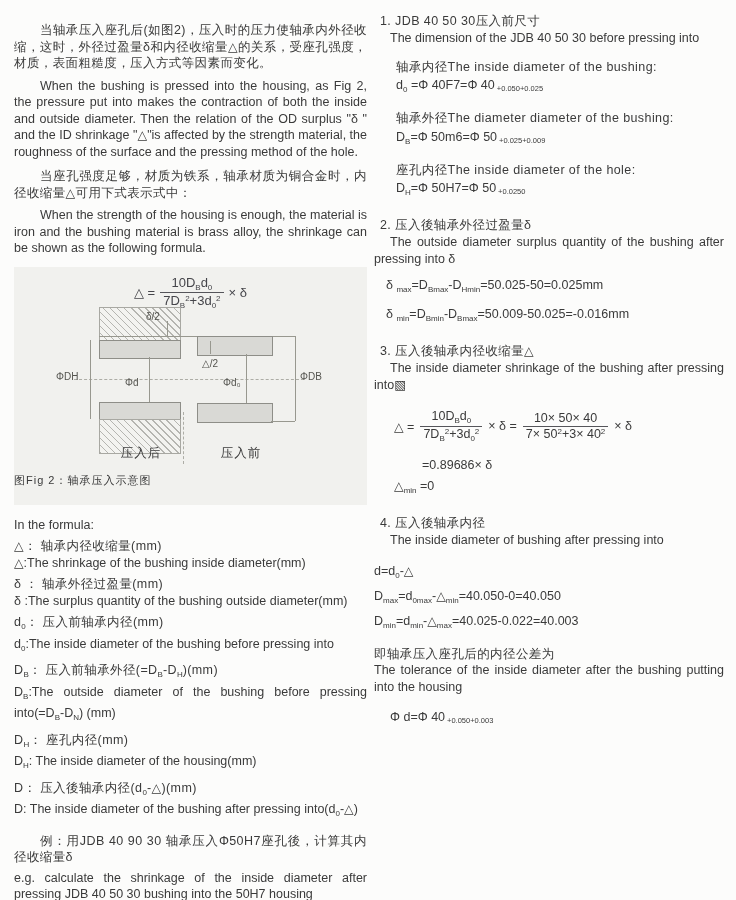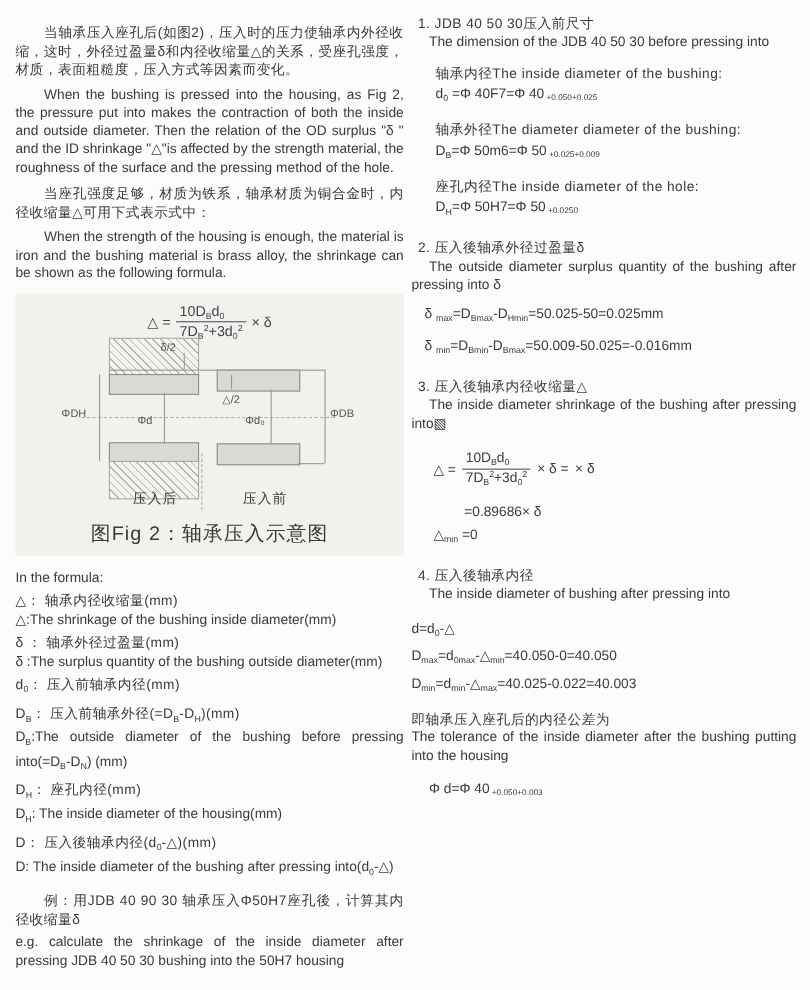--- a/index.html
+++ b/index.html
@@ -13,33 +13,33 @@
   .col-right{position:absolute;left:374px;top:13px;width:350px}
   .para{font-size:12.5px;line-height:16.5px;text-align:justify}
   .zh{letter-spacing:.4px}
   .indent{text-indent:26px}
   .mt6{margin-top:6px}.mt8{margin-top:8px}.mt10{margin-top:10px}.mt12{margin-top:12px}.mt14{margin-top:14px}
   sub{font-size:8px;vertical-align:-3px;letter-spacing:0}
   sup{font-size:8px;vertical-align:4px;letter-spacing:0}
   
   .figure-panel{position:relative;margin-top:10px;height:238px;background:#f1f1ee}
   .fig-formula{position:absolute;left:0;right:0;top:8px;display:flex;justify-content:center;align-items:center;gap:5px;font-size:13px;color:#45454a}
-  .frac{display:inline-flex;flex-direction:column;line-height:1.2}
+  .frac{display:inline-flex;flex-direction:column;text-align:center;line-height:1.2}
   .frac .num{border-bottom:1px solid #55555a;padding:0 3px}
   .frac .den{padding:0 3px}
   .shape{position:absolute}
   .hatch{background-color:#f3f3f0;border:1px solid #a8a8a2;
     background-image:repeating-linear-gradient(45deg,rgba(130,130,124,.55) 0 1px,transparent 1px 5px)}
   .band{background:#d9d9d5;border:1px solid #8e8e88}
   .dl{background:#98988f}
   .dash-h{border-top:1px dashed #adada6}
   .dash-v{border-left:1px dashed #adada6}
   .flabel{position:absolute;font-size:10px;color:#54544f;white-space:nowrap}
   .state-label{position:absolute;top:178px;width:70px;text-align:center;font-size:12.5px;letter-spacing:1px}
-  .fig-caption{position:absolute;left:0;right:0;top:206px;text-align:center;font-size:18px;letter-spacing:1px}
+  .fig-caption{position:absolute;left:0;right:0;top:206px;text-align:left;font-size:11px;letter-spacing:1px}
   
   .defline{font-size:12.5px;line-height:16.5px;text-align:justify}
   .def{margin-top:5px}
   
   .sec-title{font-size:12.5px;line-height:17px;letter-spacing:.4px;padding-left:6px}
   .sec-en{font-size:12.5px;line-height:16.5px;text-align:justify;text-indent:16px}
   .sub{padding-left:22px}
   .fline{font-size:12.5px;line-height:20px;white-space:nowrap}
   .tol{display:inline-flex;flex-direction:row;font-size:7.5px;line-height:8.5px;vertical-align:-2px;margin-left:2px;letter-spacing:0}
   .formula-row{display:flex;align-items:center;gap:6px;font-size:12.5px;padding-left:20px;margin-top:16px}
@@ -103,20 +103,21 @@
   <div class="def">
     <div class="defline zh"><span>△： 轴承内径收缩量(mm)</span></div>
     <div class="defline"><span>△:The shrinkage of the bushing inside diameter(mm)</span></div>
   </div>
   <div class="def">
     <div class="defline zh"><span>δ ： 轴承外径过盈量(mm)</span></div>
     <div class="defline"><span>δ :The surplus quantity of the bushing outside diameter(mm)</span></div>
   </div>
   <div class="def">
     <div class="defline zh"><span>d</span><sub>0</sub><span>： 压入前轴承内径(mm)</span></div>
+    <div class="defline"><span>d</span><sub>0</sub><span>:The inside diameter of the bushing before pressing into</span></div>
   </div>
   <div class="def">
     <div class="defline zh"><span>D</span><sub>B</sub><span>： 压入前轴承外径(=D</span><sub>B</sub><span>-D</span><sub>H</sub><span>)(mm)</span></div>
     <div class="defline"><span>D</span><sub>B</sub><span>:The outside diameter of the bushing before pressing into(=D</span><sub>B</sub><span>-D</span><sub>N</sub><span>) (mm)</span></div>
   </div>
   <div class="def">
     <div class="defline zh"><span>D</span><sub>H</sub><span>： 座孔内径(mm)</span></div>
     <div class="defline"><span>D</span><sub>H</sub><span>: The inside diameter of the housing(mm)</span></div>
   </div>
   <div class="def">
@@ -173,20 +174,24 @@
   <div class="mt14">
     <div class="sec-title zh">3. 压入後轴承内径收缩量△</div>
     <p class="sec-en">The inside diameter shrinkage of the bushing after pressing into▧</p>
     <div class="formula-row">
       <span>△ =</span>
       <span class="frac">
         <span class="num"><span>10D</span><sub>B</sub><span>d</span><sub>0</sub></span>
         <span class="den"><span>7D</span><sub>B</sub><sup>2</sup><span>+3d</span><sub>0</sub><sup>2</sup></span>
       </span>
       <span>× δ =</span>
+      <span class="frac">
+        <span class="num"><span>10× 50× 40</span></span>
+        <span class="den"><span>7× 50</span><sup>2</sup><span>+3× 40</span><sup>2</sup></span>
+      </span>
       <span>× δ</span>
     </div>
     <div class="res mt12" style="padding-left:48px">=0.89686× δ</div>
     <div class="res" style="padding-left:20px"><span>△</span><sub>min</sub><span> =0</span></div>
   </div>
 
   <div class="mt14">
     <div class="sec-title zh">4.  压入後轴承内径</div>
     <p class="sec-en">The inside diameter of bushing after pressing into</p>
     <div class="res mt12"><span>d=d</span><sub>0</sub><span>-△</span></div>

